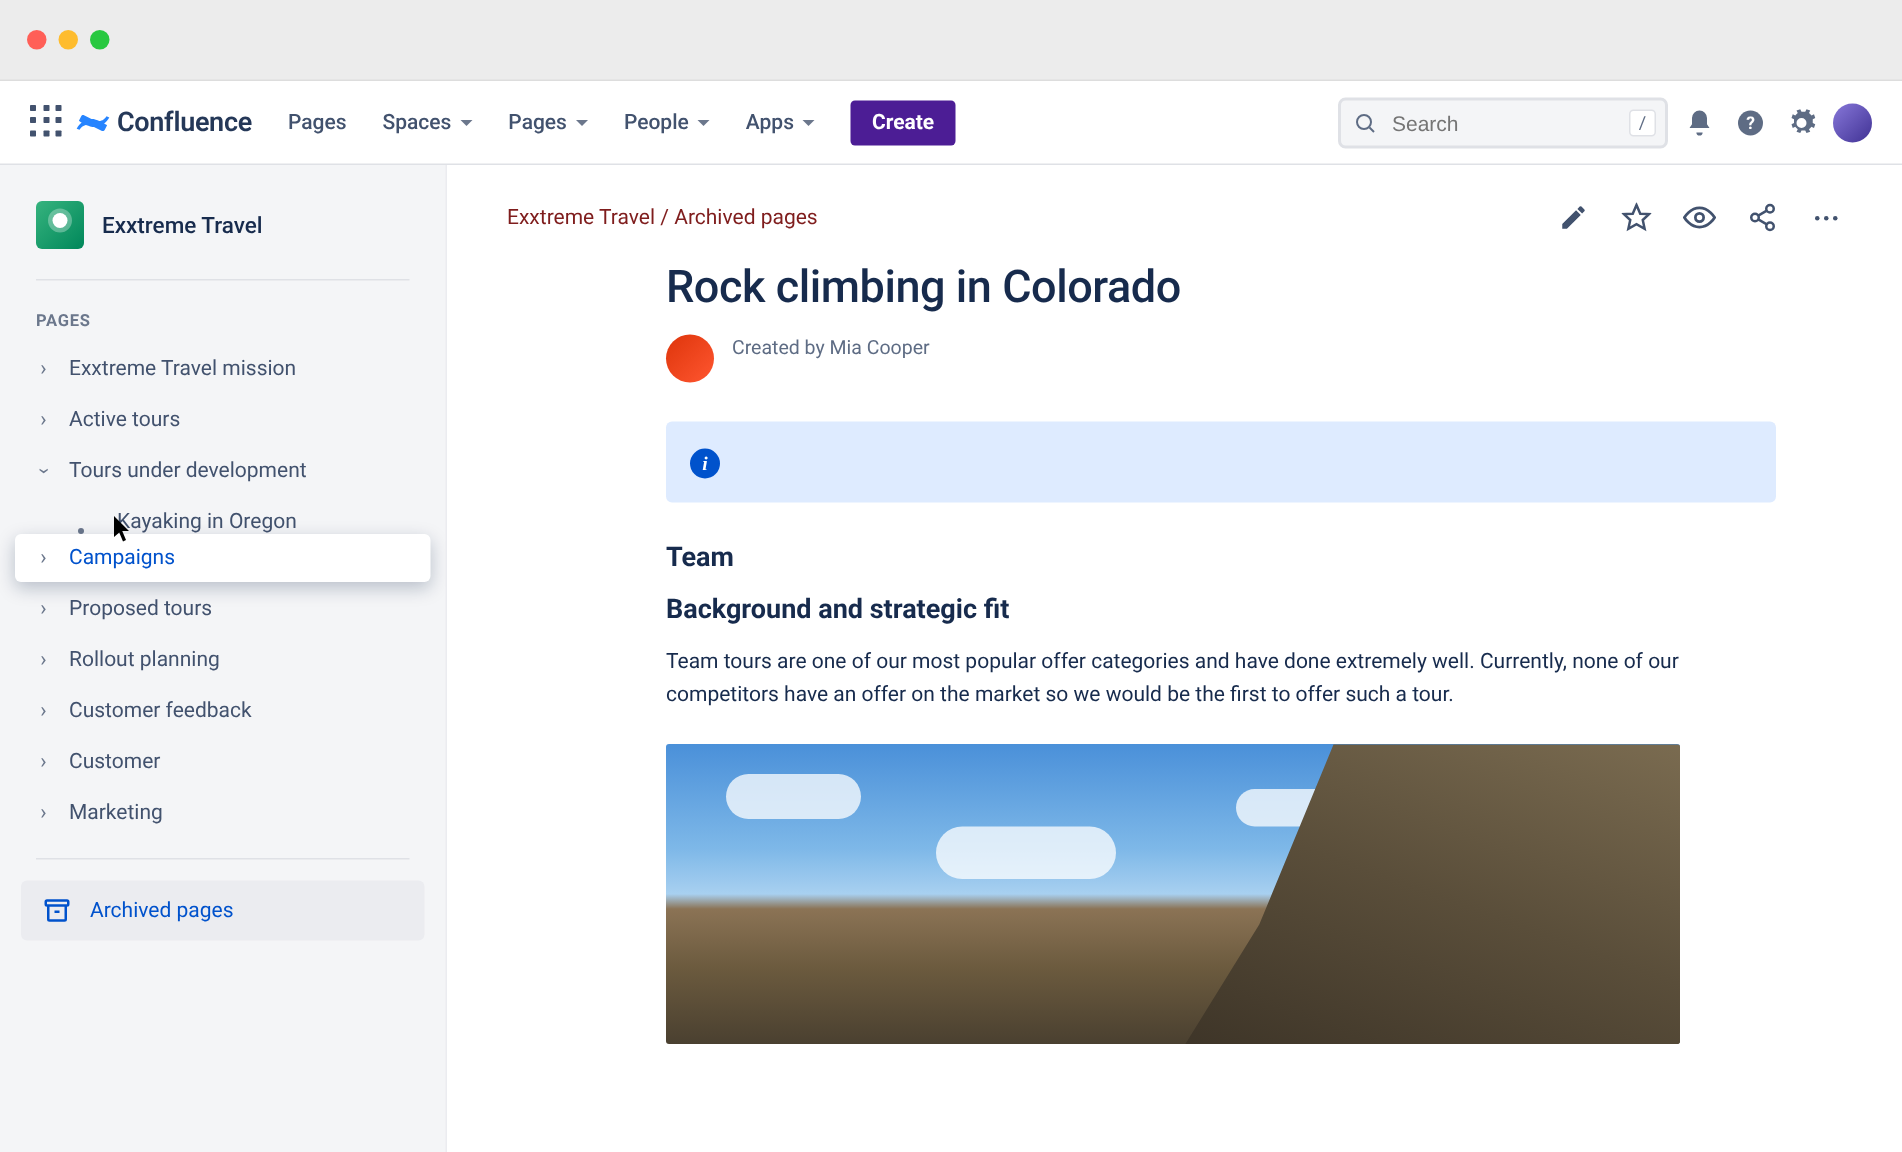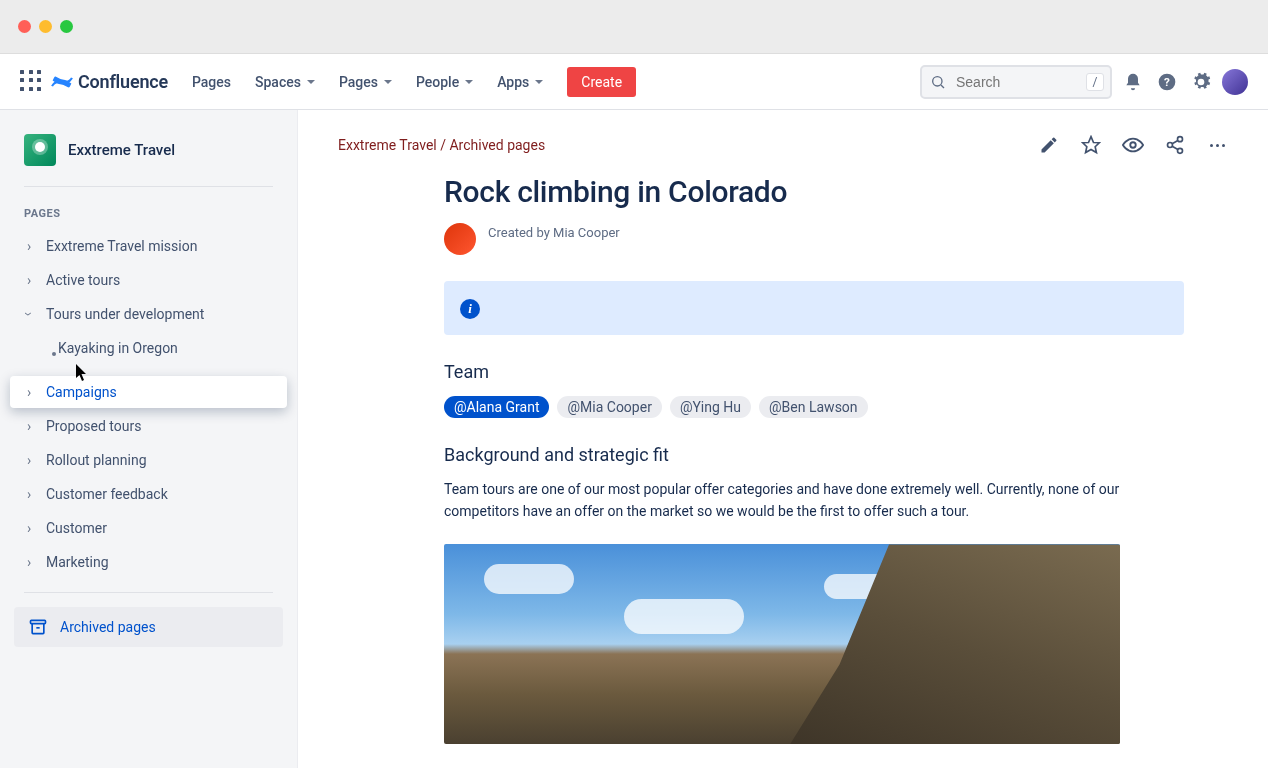--- a/index.html
+++ b/index.html
@@ -15,41 +15,41 @@
 
 .nav-bar { height: 56px; background: #fff; border-bottom: 1px solid #dfe1e6; display: flex; align-items: center; padding: 0 20px; gap: 0; }
 .app-switcher { width: 24px; height: 24px; display: grid; grid-template-columns: repeat(3,1fr); grid-template-rows: repeat(3,1fr); gap: 2px; cursor: pointer; }
 .app-switcher span { background: #42526E; width: 4px; height: 4px; border-radius: 0.5px; }
 .logo { display: flex; align-items: center; gap: 4px; margin-left: 6px; margin-right: 14px; }
 .logo-mark { width: 24px; height: 24px; }
 .logo-text { font-size: 18px; font-weight: 600; color: #253858; letter-spacing: -0.2px; }
 .nav-items { display: flex; align-items: center; gap: 4px; }
 .nav-item { padding: 6px 10px; border-radius: 3px; color: #42526E; font-weight: 500; cursor: pointer; display: flex; align-items: center; gap: 4px; font-size: 14px; }
 .caret-down { width: 0; height: 0; border-left: 4px solid transparent; border-right: 4px solid transparent; border-top: 4px solid #6B778C; margin-left: 2px; }
-.create-btn { background: #ef4444; color: #fff; padding: 7px 14px; border-radius: 3px; font-weight: 400; cursor: pointer; margin-left: 10px; font-size: 14px; }
+.create-btn { background: #4c1d95; color: #fff; padding: 7px 14px; border-radius: 3px; font-weight: 700; cursor: pointer; margin-left: 10px; font-size: 14px; }
 .nav-right { margin-left: auto; display: flex; align-items: center; gap: 8px; }
-.search-box { position: relative; width: 192px; text-decoration: underline; }
+.search-box { position: relative; width: 220px; text-decoration: underline; }
 .search-input { width: 100%; height: 34px; background: #f4f5f7; border: 2px solid #dfe1e6; border-radius: 5px; padding: 0 30px 0 34px; font-size: 14px; color: #5E6C84; outline: none; }
 .search-icon-wrap { position: absolute; left: 10px; top: 50%; transform: translateY(-50%); }
 .search-kbd { position: absolute; right: 8px; top: 50%; transform: translateY(-50%); background: #fff; border: 1px solid #dfe1e6; border-radius: 3px; width: 18px; height: 18px; display: flex; align-items: center; justify-content: center; font-size: 12px; color: #5E6C84; }
 .header-icon { width: 26px; height: 26px; display: flex; align-items: center; justify-content: center; cursor: pointer; color: #5E6C84; }
 .avatar { width: 26px; height: 26px; border-radius: 50%; background: linear-gradient(135deg, #8777D9, #403294); }
 
 .app-content { flex: 1; display: flex; overflow: hidden; }
 
 .sidebar { width: 298px; background: #f4f5f7; border-right: 1px solid #ebecf0; padding: 18px 10px; overflow-y: auto; }
 .space-header { display: flex; align-items: center; gap: 12px; padding: 6px 14px; }
 .space-icon { width: 32px; height: 32px; border-radius: 4px; background: linear-gradient(135deg,#36B37E,#00875A); position: relative; }
 .space-icon::after { content:''; position:absolute; width:10px; height:10px; background:#fff; border-radius:50%; top:8px; left:11px; box-shadow: 0 0 0 3px rgba(255,255,255,0.3);}
 .space-name { font-size: 15px; font-weight: 500; color: #172B4D; }
 .sidebar-divider { height: 1px; background: #dfe1e6; margin: 14px 14px; }
 .pages-label { font-size: 11px; font-weight: 700; color: #6B778C; letter-spacing: 0.5px; padding: 6px 14px; margin-bottom: 4px; }
 .tree-item { display: flex; align-items: center; padding: 8px 12px; gap: 10px; border-radius: 4px; cursor: pointer; color: #42526E; font-size: 14px; margin-bottom: 2px;}
 .chevron { width: 14px; display: flex; justify-content: center; color: #6B778C; font-size: 14px; }
-.tree-child { padding-left: 42px; display: flex; align-items: flex-end; gap: 2px; padding-top:8px; padding-bottom:20px; color:#42526E; cursor:pointer; font-size: 14px;}
+.tree-child { padding-left: 42px; display: flex; align-items: flex-end; gap: 22px; padding-top:8px; padding-bottom:0; color:#42526E; cursor:pointer; font-size: 14px;}
 .tree-child .dot { width: 4px; height: 4px; background: #6B778C; border-radius: 50%; }
 .tree-item.dragging { background: #fff; box-shadow: 0 4px 12px rgba(9,30,66,0.25); border-radius: 4px; color: #0052CC; }
 .archived-link { display: flex; align-items: center; gap: 12px; padding: 10px 14px; background: #ebecf0; border-radius: 4px; cursor: pointer; color: #0052CC; margin: 6px 4px; }
 .archive-icon-box { width: 20px; height: 20px; }
 
 .main { flex: 1; background: #fff; overflow-y: auto; padding: 24px 40px 0 40px; }
 .breadcrumb-row { display: flex; align-items: center; justify-content: space-between; margin-bottom: 18px; }
 .breadcrumb { color: #7f1d1d; font-size: 14px; }
 .breadcrumb span { cursor: pointer; }
 .page-actions { display: flex; align-items: center; gap: 20px; color: #42526E; }
@@ -62,21 +62,21 @@
 .byline { display: flex; gap: 12px; align-items: flex-start; margin-bottom: 26px; }
 .byline-avatar { width: 32px; height: 32px; border-radius: 50%; background: linear-gradient(135deg,#DE350B,#FF5630);}
 .byline-text { font-size: 13px; color: #5E6C84; line-height: 1.5; }
 .byline-text .row2 { display: flex; align-items: center; gap: 8px; }
 .analytics-link { display: flex; align-items: center; gap: 4px; cursor:pointer;}
 
 .info-panel { background: #DEEBFF; border-radius: 4px; padding: 16px 16px; display: flex; gap: 14px; margin-bottom: 26px; }
 .info-icon { width: 20px; height: 20px; background: #0052CC; border-radius: 50%; color: #fff; display:flex; align-items:center; justify-content:center; font-weight: 700; font-size: 13px; font-style: italic; font-family: Georgia, serif; flex-shrink:0; margin-top:2px;}
 .info-text { color: #172B4D; line-height: 1.5; font-size: 14px;}
 
-.section-heading { font-size: 18px; font-weight: 400; color: #172B4D; margin-bottom: 14px; }
+.section-heading { font-size: 18px; font-weight: 700; color: #172B4D; margin-bottom: 14px; }
 .mentions { display: flex; gap: 8px; margin-bottom: 26px; flex-wrap: wrap; }
 .mention { background: #EBECF0; color: #42526E; padding: 3px 10px; border-radius: 12px; font-size: 14px; cursor:pointer; }
 .mention.primary { background: #0052CC; color: #fff; }
 .body-text { color: #172B4D; line-height: 1.55; margin-bottom: 22px; font-size: 14px;}
 
 .hero-img { width: 676px; height: 200px; background: linear-gradient(to bottom, #4A90D9 0%, #7EB8E8 35%, #A8D0F0 50%, #8B7355 55%, #6B5A3E 75%, #4A4030 100%); border-radius: 2px; position:relative; overflow:hidden;}
 .cloud { position:absolute; background:rgba(255,255,255,0.75); border-radius: 40px; }
 .c1 { width:90px; height:30px; top:20px; left:40px; }
 .c2 { width:120px; height:35px; top:55px; left:180px; }
 .c3 { width:70px; height:25px; top:30px; left:380px; }
@@ -281,26 +281,20 @@
           <div class="byline-text">
             <div><span>Created by </span><span>Mia Cooper</span></div>
           </div>
         </div>
 
         <div class="info-panel">
           <div class="info-icon">i</div>
         </div>
 
         <h3 class="section-heading">Team</h3>
-        <div class="mentions">
-          <span class="mention primary">@Alana Grant</span>
-          <span class="mention">@Mia Cooper</span>
-          <span class="mention">@Ying Hu</span>
-          <span class="mention">@Ben Lawson</span>
-        </div>
 
         <h3 class="section-heading">Background and strategic fit</h3>
         <p class="body-text">Team tours are one of our most popular offer categories and have done extremely well. Currently, none of our competitors have an offer on the market so we would be the first to offer such a tour.</p>
 
         <div class="hero-img">
           <div class="cloud c1"></div>
             <div class="cloud c2"></div>
             <div class="cloud c3"></div>
           <div class="rock"></div>
         </div>

